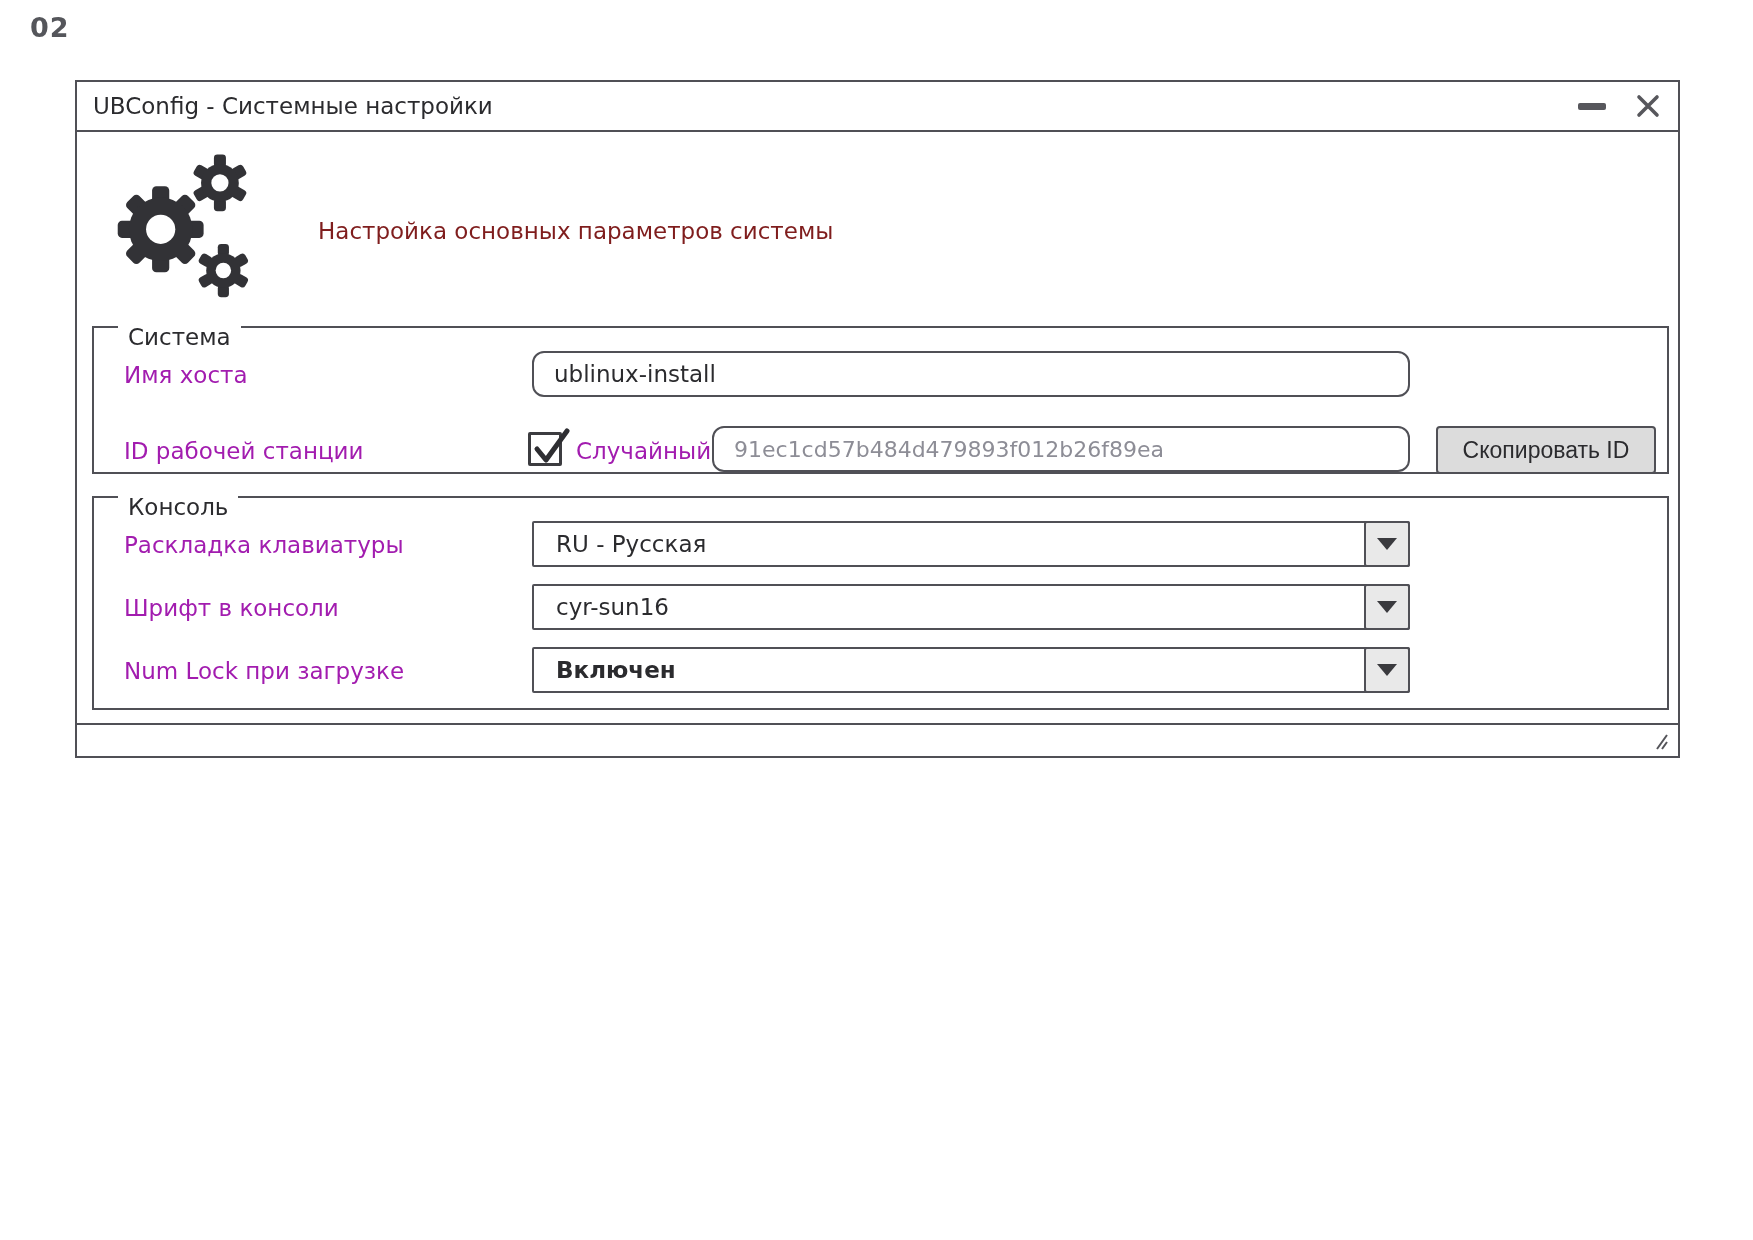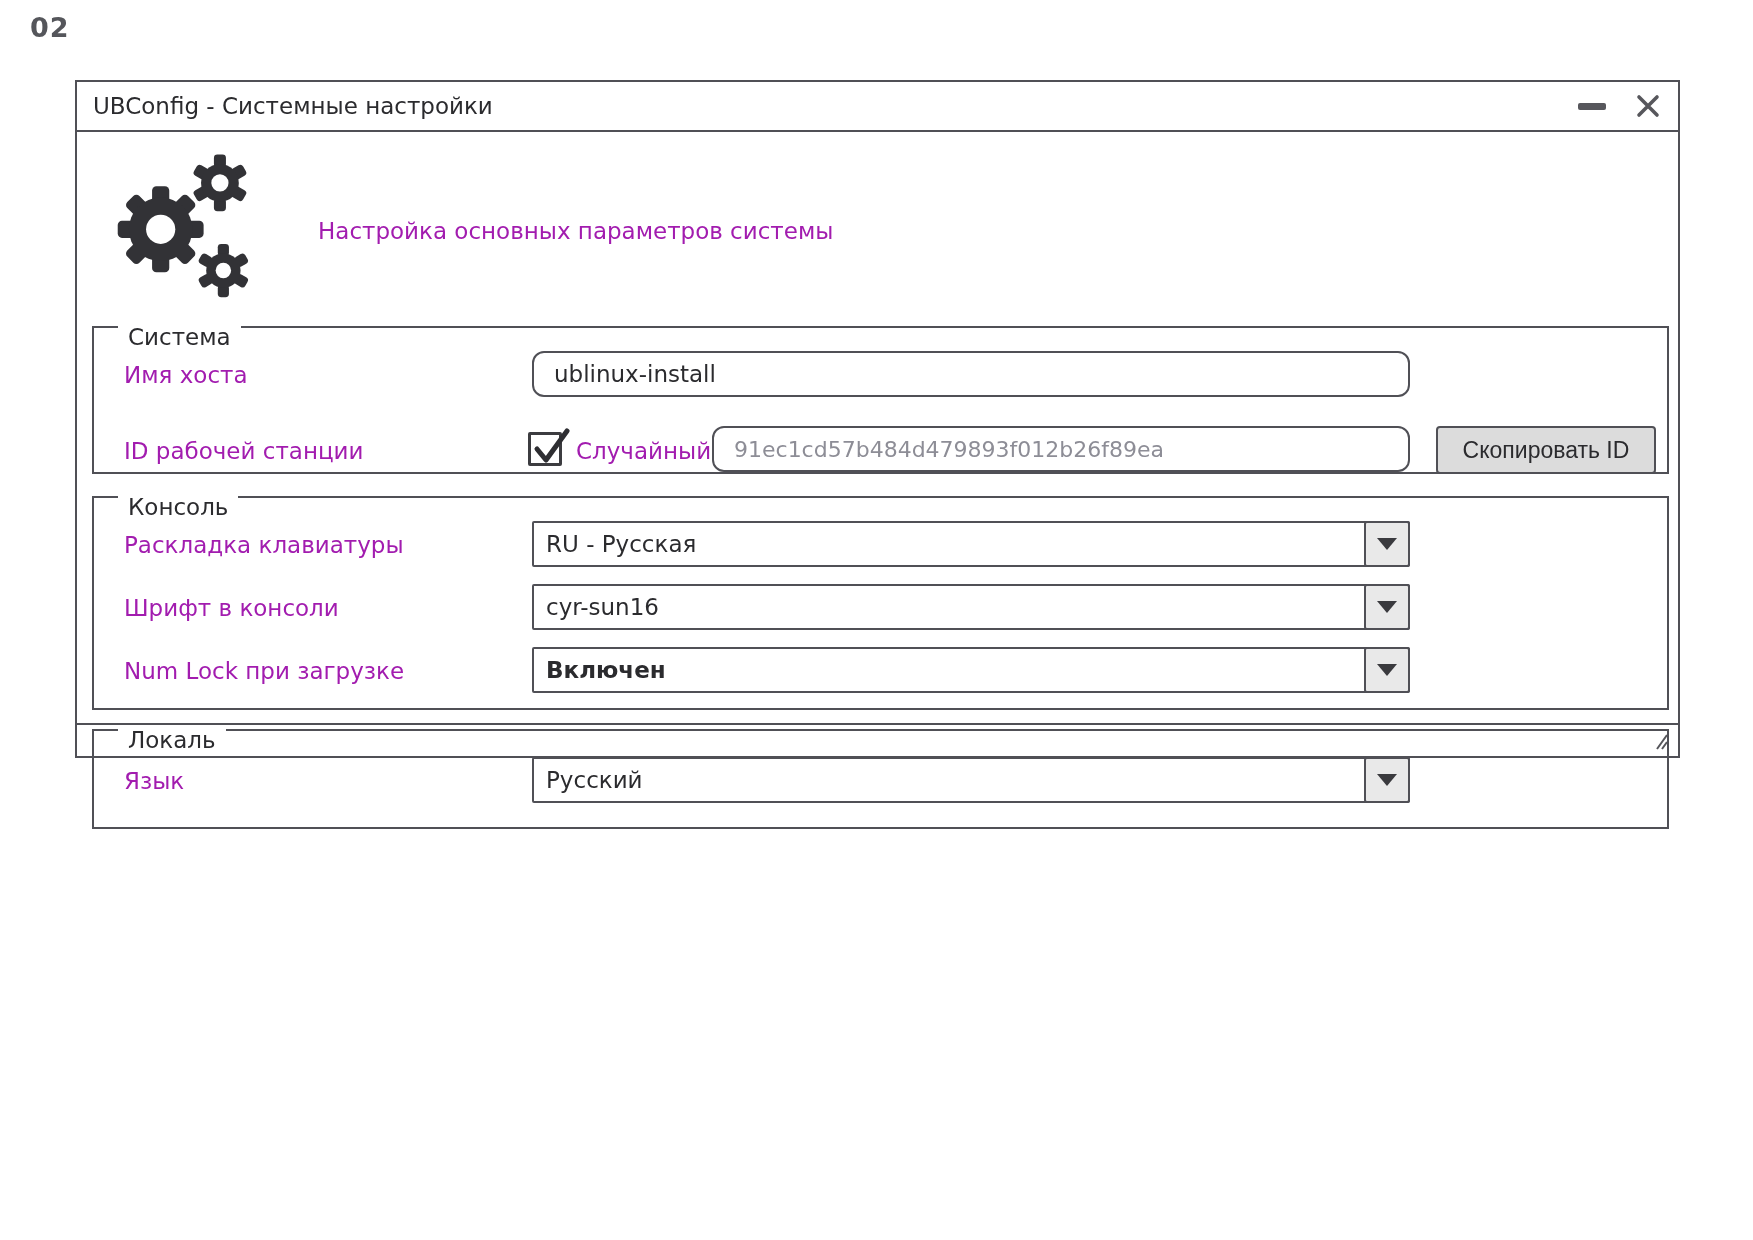--- a/index.html
+++ b/index.html
@@ -41,21 +41,21 @@
     background: transparent; border: none; cursor: pointer; padding: 0;
   }
   .btn-min { right: 64px; }
   .btn-close { right: 8px; }
   .min-glyph { width: 28px; height: 7px; background: #57575c; border-radius: 2px; }
 
   
   .gears { position: absolute; left: 30px; top: 70px; }
   .dialog-desc {
     position: absolute; left: 241px; top: 136px;
-    font-size: 23px; color: #a21caf; white-space: nowrap;
+    font-size: 23px; color: #7f1d1d; white-space: nowrap;
   }
 
   
   .group {
     position: absolute; left: 15px; width: 1577px;
     border: 2px solid #505056;
     box-sizing: border-box;
     background: transparent;
   }
   .group-system  { top: 244px; height: 148px; }
@@ -111,21 +111,21 @@
 
   
   .combo {
     position: absolute; left: 438px; width: 878px; height: 46px;
     border: 2px solid #505056; border-radius: 2px;
     box-sizing: border-box; background: #ffffff;
     display: flex; align-items: center;
     cursor: pointer;
   }
   .combo-value {
-    font-size: 23px; color: #2b2b2e; padding-left: 12px;
+    font-size: 23px; color: #2b2b2e; padding-left: 22px;
     white-space: nowrap; overflow: hidden;
   }
   .combo-arrow-btn {
     position: absolute; right: -2px; top: -2px; bottom: -2px;
     width: 46px;
     background: #e9e9e9;
     border: 2px solid #505056; border-radius: 3px;
     box-sizing: border-box;
     display: flex; align-items: center; justify-content: center;
     cursor: pointer; padding: 0;
@@ -254,31 +254,20 @@
 
       <div class="fld-label" style="top:160px;">Num Lock при загрузке</div>
       <div class="combo" style="top:149px;font-weight:bold;" role="combobox">
         <span class="combo-value">Включен</span>
         <button class="combo-arrow-btn">
           <span class="tri-down"></span>
         </button>
       </div>
     </div>
 
-    <div class="group group-locale">
-      <div class="legend">Локаль</div>
-
-      <div class="fld-label" style="top:37px;">Язык</div>
-      <div class="combo" style="top:26px;" role="combobox">
-        <span class="combo-value">Русский</span>
-        <button class="combo-arrow-btn">
-          <span class="tri-down"></span>
-        </button>
-      </div>
-    </div>
 
     <div class="statusbar">
       <svg class="resize-grip" width="20" height="20" viewBox="0 0 20 20">
         <path d="M7 18 L17 4 M12 18 L17 11" stroke="#55555a" stroke-width="2" fill="none"></path>
       </svg>
     </div>
 
   </div>
 </div>
 

